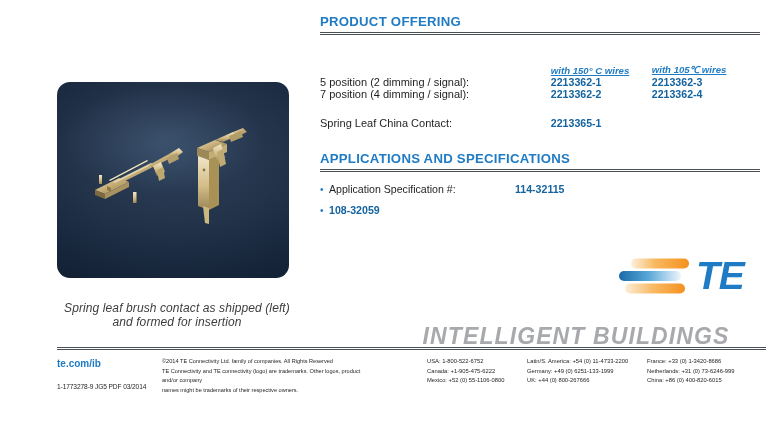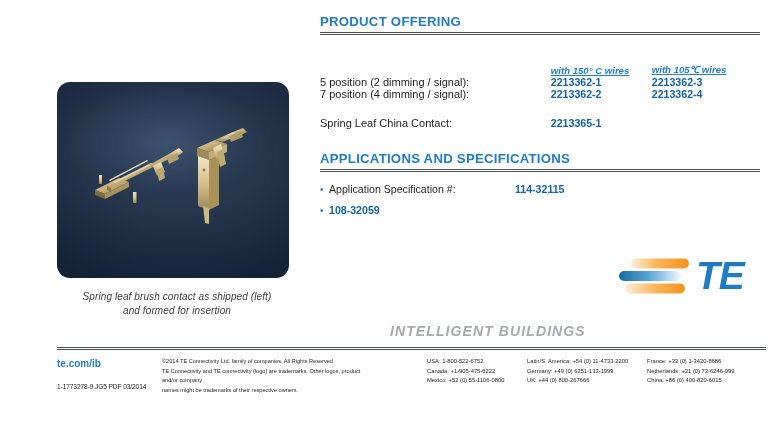--- a/index.html
+++ b/index.html
@@ -20,25 +20,25 @@
     background:
       radial-gradient(ellipse 120% 90% at 52% 38%, #2c4059 0%, #23334a 38%, #16253a 68%, #0d1a2b 100%);
     overflow: hidden;
   }
   .photo .sheen {
     position:absolute; left:0; top:0; width:100%; height:100%;
     background: radial-gradient(ellipse 70% 45% at 46% 30%, rgba(120,150,185,.22) 0%, rgba(120,150,185,0) 62%);
   }
   .photo svg { position:absolute; left:0; top:0; }
   .caption {
-    margin-top: 12px;
+    margin-top: 24px;
     width: 240px;
     text-align: center;
     font-style: italic;
-    font-size: 10px;
+    font-size: 12px;
     line-height: 13.5px;
     color: #3d3d3d;
     letter-spacing: .1px;
   }
 
   
   .right-col { position: absolute; left: 320px; top: 14px; width: 440px; }
 
   .sec-title {
     color: #1e7bc4;
@@ -85,22 +85,22 @@
     font-size: 39px; font-weight: bold; font-style: italic;
     color: #1e7bc4; letter-spacing: -1px; line-height: 34px;
   }
   .conn-word {
     text-align: right; width: 149px;
     font-size: 11.6px; font-style: italic; font-weight: bold;
     color: #1e7bc4; margin-top: 2px; letter-spacing: .1px;
   }
   .tagline {
     position: absolute; left: 390px; top: 323px; width: 372px;
-    text-align: left;
-    font-size: 14px; font-style: italic; font-weight: bold;
+    text-align: center;
+    font-size: 23px; font-style: italic; font-weight: bold;
     color: #a7a9ac; letter-spacing: 1.1px;
   }
 
   
   .footer-rule {
     position: absolute; left: 57px; top: 347px; width: 709px; height: 3px;
     border-top: 1.5px solid #4a4f55; border-bottom: 1px solid #4a4f55;
   }
   .footer { position: absolute; left: 57px; top: 354px; width: 712px; }
   .f-link { position: absolute; left: 0; top: 4px; font-size: 10px; font-weight: bold; color: #1e7bc4; }

